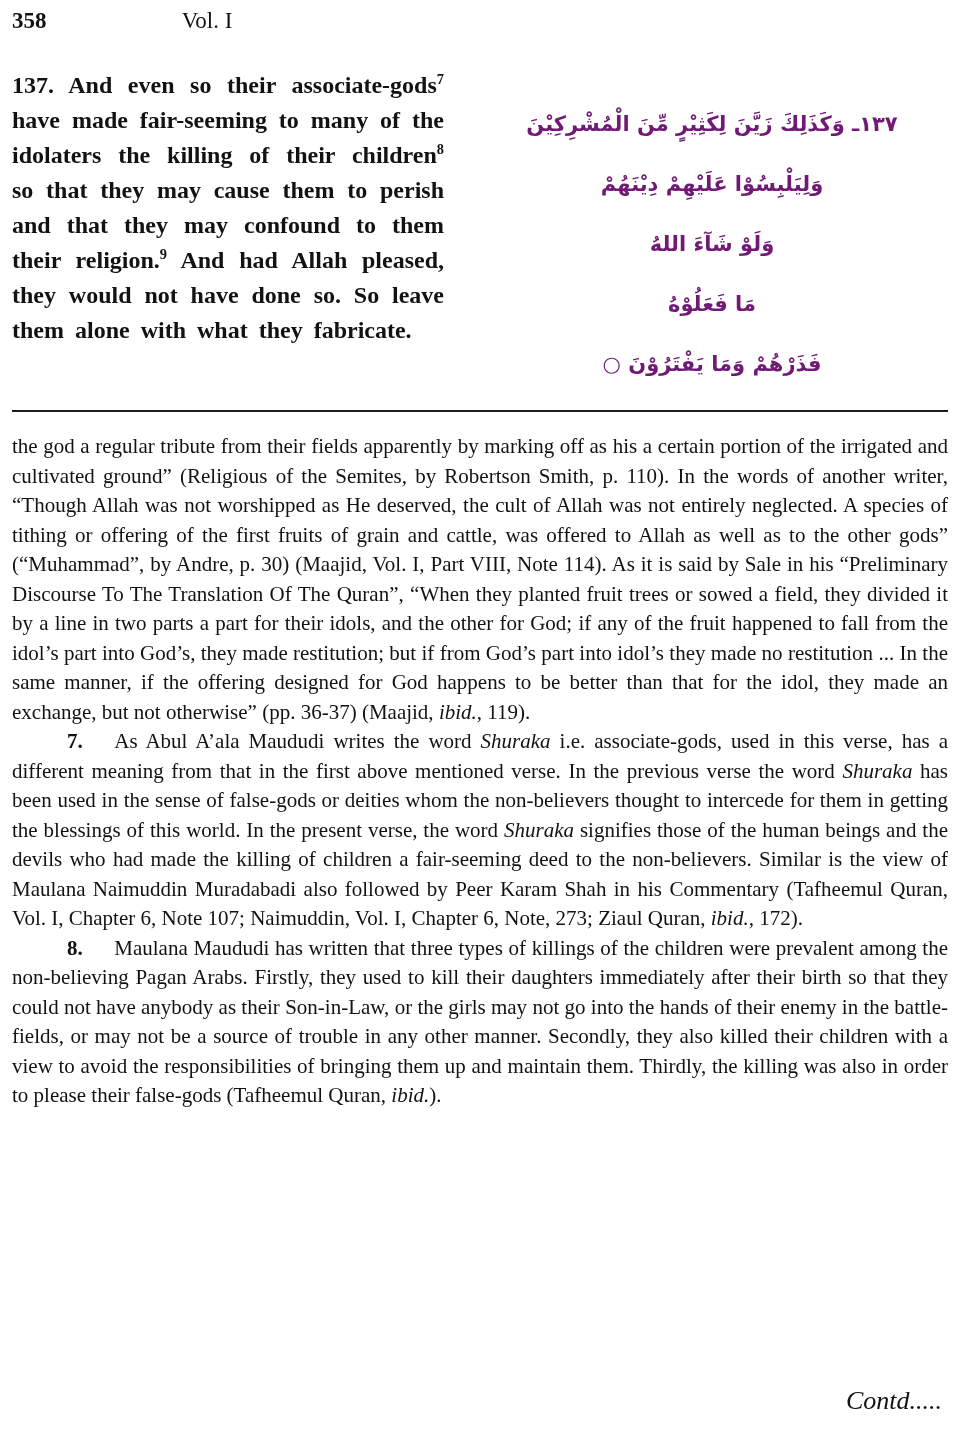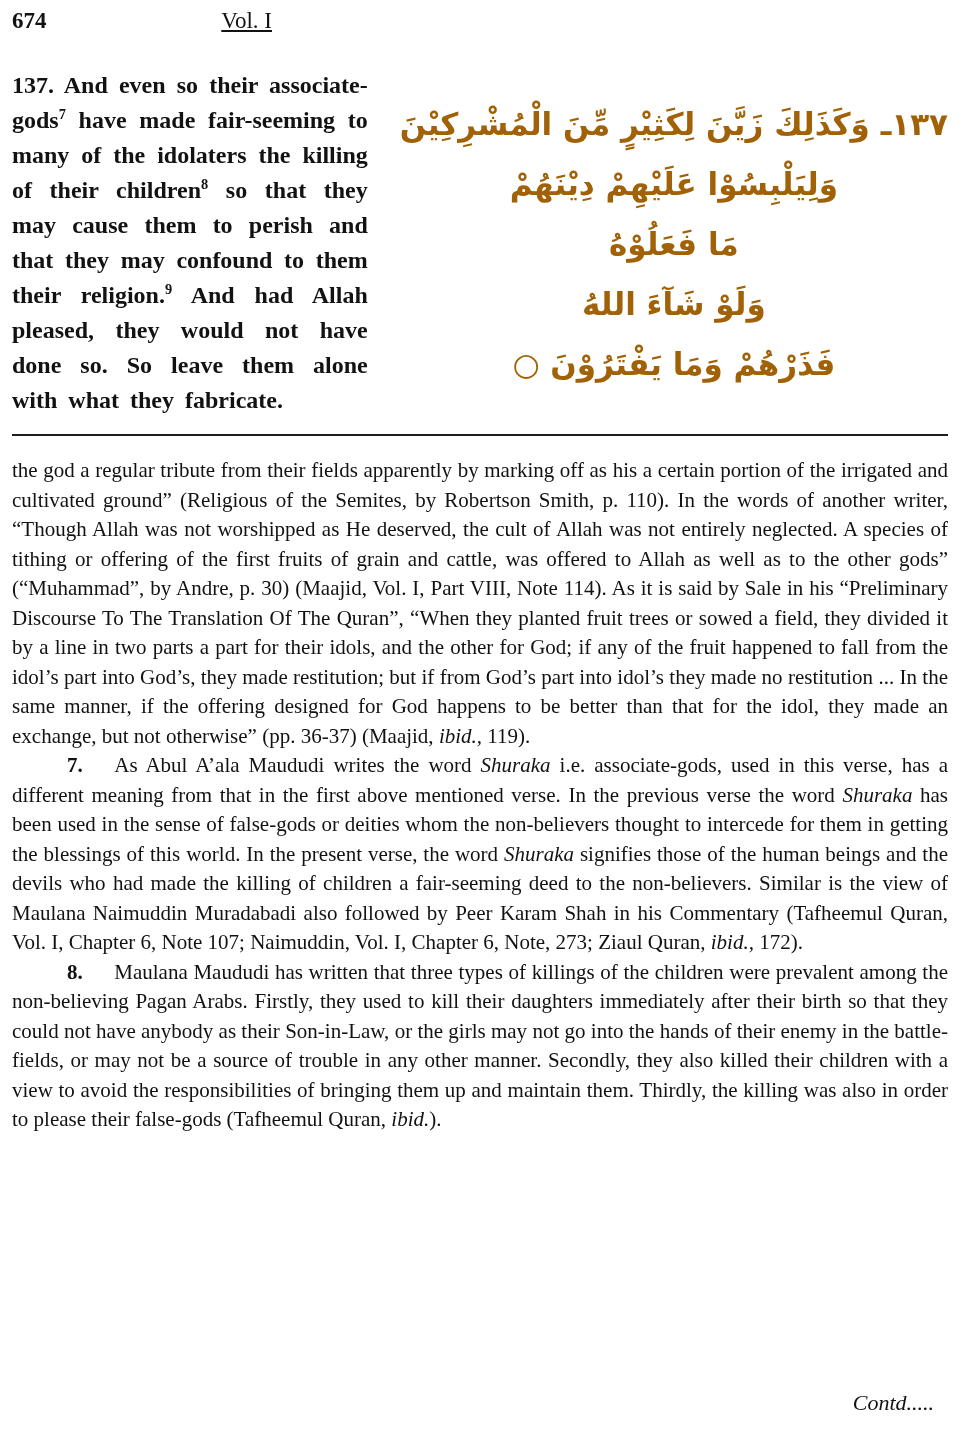--- a/index.html
+++ b/index.html
@@ -16,21 +16,21 @@
     overflow: hidden;
   }
   
   .header {
     display: flex;
     align-items: baseline;
     font-size: 24px;
   }
   .header .pagenum { width: 130px; font-weight: bold; font-size: 23px; }
   .header .title   { flex: 1; text-align: center; font-style: italic; font-size: 26px; }
-  .header .vol     { width: 130px; text-align: right; font-size: 23px; text-decoration: underline; }
+  .header .vol     { width: 130px; text-align: center; font-size: 23px; }
   
   .verse-section {
     display: flex;
     gap: 32px;
     margin-top: 34px;
   }
   .translation {
     width: 432px;
     font-size: 24px;
     font-weight: bold;
@@ -38,24 +38,24 @@
     text-align: justify;
     word-spacing: 5px;
   }
   .translation sup { font-size: 60%; line-height: 0; }
   .arabic {
     flex: 1;
     direction: rtl;
     text-align: center;
     font-family: "DejaVu Sans", sans-serif;
     font-weight: bold;
-    font-size: 31px;
+    font-size: 21px;
     line-height: 60px;
     padding-top: 26px;
-    color: #a16207;
+    color: #701a75;
   }
   .arabic .aline { white-space: nowrap; }
   
   .divider {
     margin-top: 16px;
     border: none;
     border-top: 2px solid #1c1c1c;
     width: 100%;
   }
   
@@ -66,43 +66,43 @@
     text-align: justify;
     font-family: Liberation Serif, serif;
   }
   .notes p { margin: 0; }
   .notes p.indent { text-indent: 55px; }
   .it { font-style: italic; }
   .bd { font-weight: bold; }
   
   .contd {
     position: absolute;
-    right: 26px;
+    right: 18px;
     bottom: 14px;
     font-style: italic;
-    font-size: 22px;
+    font-size: 26px;
   }
 </style>
 </head>
 <body>
 
 <div class="page">
 
   <div class="header">
-    <div class="pagenum">674</div>
+    <div class="pagenum">358</div>
     <div class="vol">Vol. I</div>
   </div>
 
   <div class="verse-section">
     <div class="translation"><span>137. And even so their associate-gods</span><sup>7</sup><span> have made fair-seeming to many of the idolaters the killing of their children</span><sup>8</sup><span> so that they may cause them to perish and that they may confound to them their religion.</span><sup>9</sup><span> And had Allah pleased, they would not have done so. So leave them alone with what they fabricate.</span></div>
     <div class="arabic" dir="rtl">
       <div class="aline">١٣٧ـ وَكَذَلِكَ زَيَّنَ لِكَثِيْرٍ مِّنَ الْمُشْرِكِيْنَ</div>
       <div class="aline">وَلِيَلْبِسُوْا عَلَيْهِمْ دِيْنَهُمْ</div>
+      <div class="aline">وَلَوْ شَآءَ اللهُ</div>
       <div class="aline">مَا فَعَلُوْهُ</div>
-      <div class="aline">وَلَوْ شَآءَ اللهُ</div>
       <div class="aline">فَذَرْهُمْ وَمَا يَفْتَرُوْنَ ○</div>
     </div>
   </div>
 
   <hr class="divider">
 
   <div class="notes">
     <p><span>the god a regular tribute from their fields apparently by marking off as his a certain portion of the irrigated and cultivated ground” (Religious of the Semites, by Robertson Smith, p. 110). In the words of another writer, “Though Allah was not worshipped as He deserved, the cult of Allah was not entirely neglected. A species of tithing or offering of the first fruits of grain and cattle, was offered to Allah as well as to the other gods” (“Muhammad”, by Andre, p. 30) (Maajid, Vol. I, Part VIII,  Note 114). As it is said by Sale in his “Preliminary Discourse To The Translation Of The Quran”, “When they planted fruit trees or sowed a field, they divided it by a line in two parts a part for their idols, and the other for God; if any of the fruit happened to fall from the idol’s part into God’s, they made restitution; but if from God’s part into idol’s they made no restitution ... In the same manner, if the offering designed for God happens to be better than that for the idol, they made an exchange, but not otherwise” (pp. 36-37) (Maajid, </span><span class="it">ibid.,</span><span> 119).</span></p>
     <p class="indent"><span class="bd">7.</span><span>  As Abul A’ala Maududi writes the word </span><span class="it">Shuraka</span><span> i.e. associate-gods, used in this verse, has a different meaning from that in the first above mentioned verse. In the previous verse the word </span><span class="it">Shuraka</span><span> has been used in the sense of false-gods or deities whom the non-believers thought to intercede for them in getting the blessings of this world. In the present verse, the word </span><span class="it">Shuraka</span><span> signifies those of the human beings and the devils who had made the killing of children a fair-seeming deed to the non-believers. Similar is the view of Maulana Naimuddin Muradabadi also followed by Peer Karam Shah in his Commentary (Tafheemul Quran, Vol. I, Chapter 6, Note 107; Naimuddin, Vol. I, Chapter 6, Note, 273; Ziaul Quran, </span><span class="it">ibid.,</span><span> 172).</span></p>
     <p class="indent"><span class="bd">8.</span><span>  Maulana Maududi has written that three types of killings of the children were prevalent among the non-believing Pagan Arabs. Firstly, they used to kill their daughters immediately after their birth so that they could not have anybody as their Son-in-Law, or the girls may not go into the hands of their enemy in the battle-fields, or may not be a source of trouble in any other manner. Secondly, they also killed their children with a view to avoid the responsibilities of bringing them up and maintain them. Thirdly, the killing was also in order to please their false-gods (Tafheemul Quran, </span><span class="it">ibid.</span><span>).</span></p>

